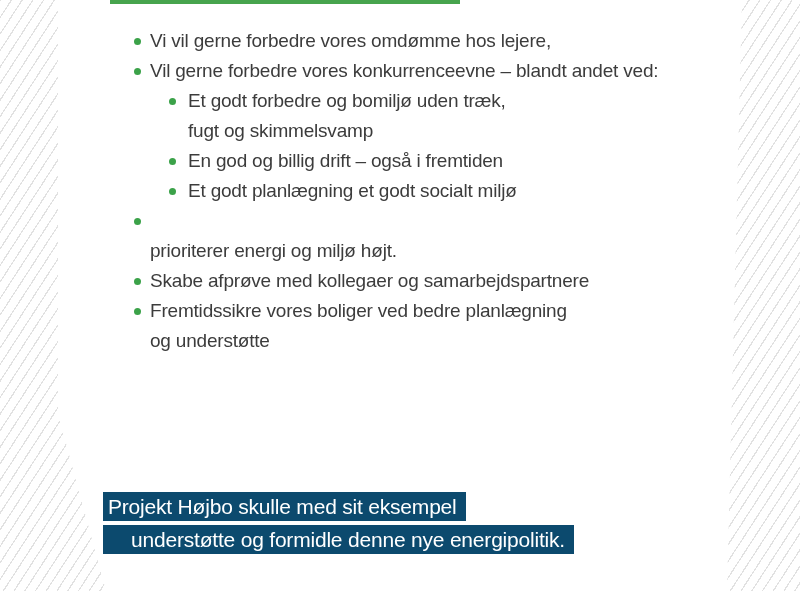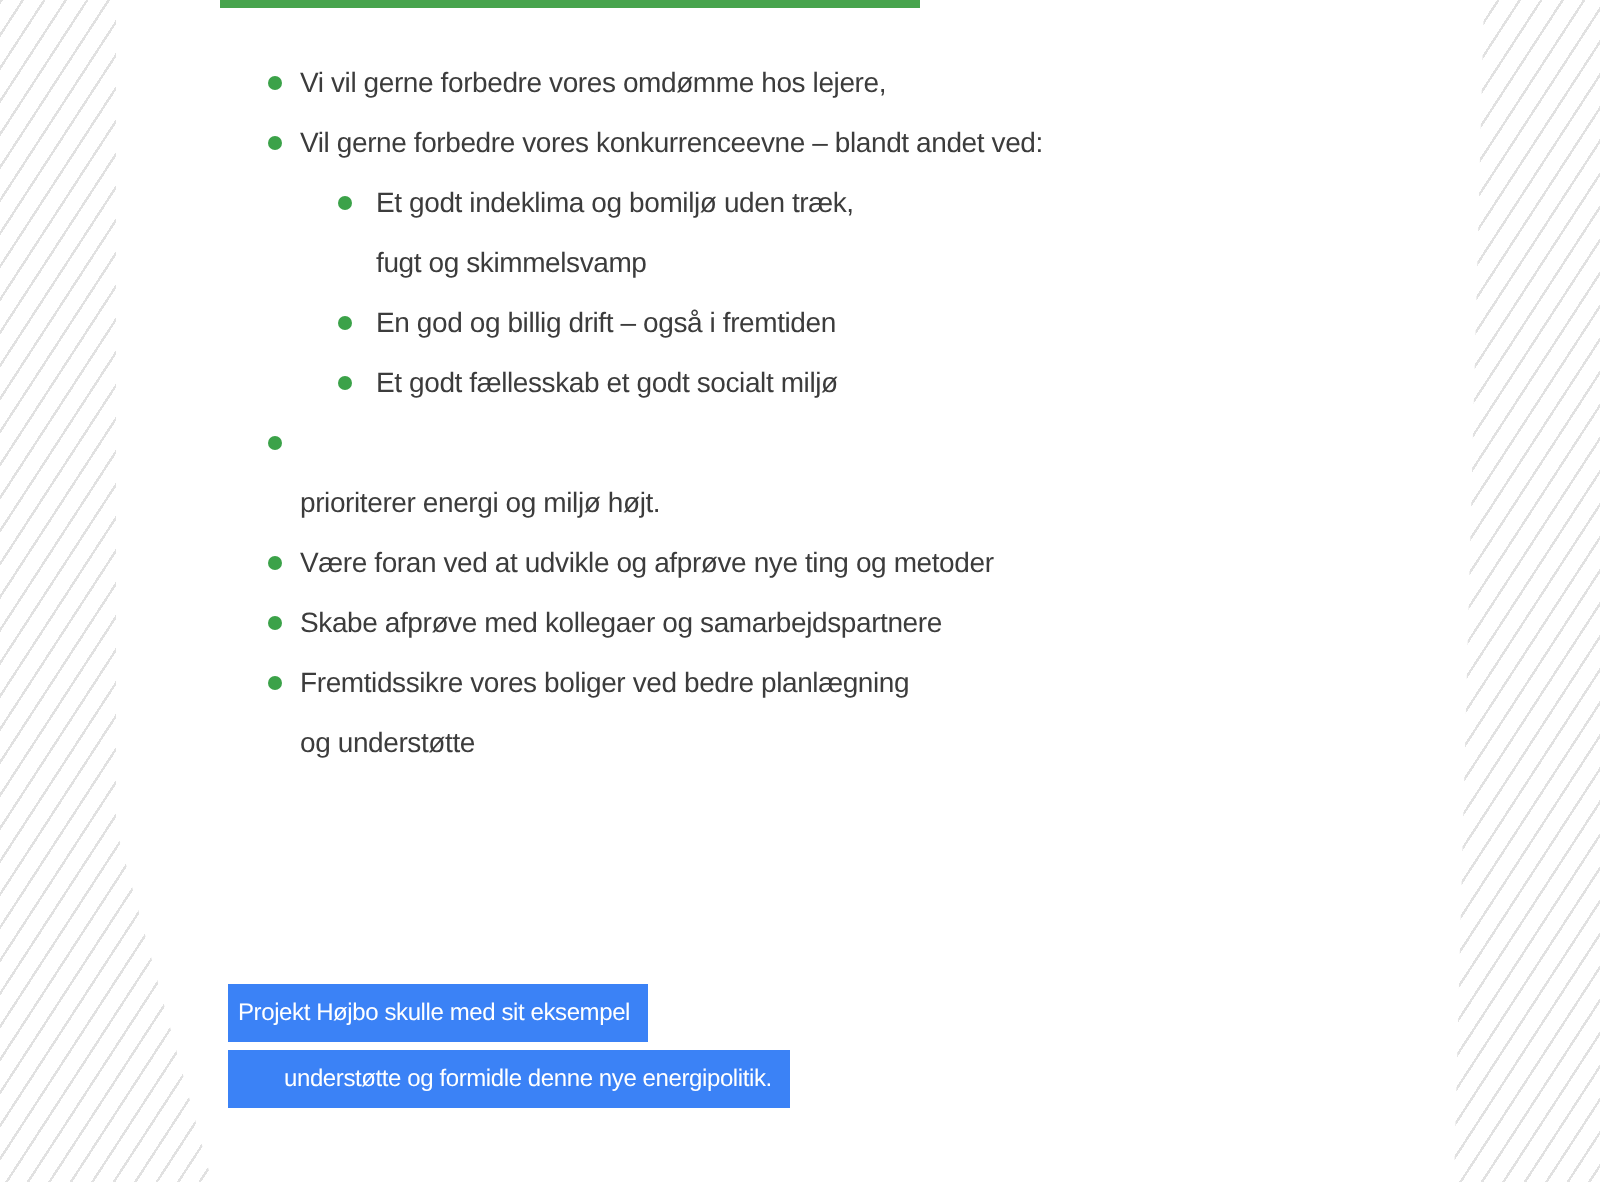--- a/index.html
+++ b/index.html
@@ -56,35 +56,35 @@
     border-radius: 50%;
     background: #3ba249;
     top: 12px;
   }
   .lv1 .dot { left: 134px; }
   .lv2 .dot { left: 169px; }
   .txt {
     position: absolute;
     top: 0;
     line-height: 30px;
-    font-size: 14px;
+    font-size: 19px;
     letter-spacing: -0.2px;
     white-space: nowrap;
   }
   .lv1 .txt { left: 150px; }
   .lv2 .txt { left: 188px; }
 
   
   .hl-box {
     position: absolute;
-    left: 114px;
+    left: 103px;
     display: inline-block;
-    background: #3b82f6;
+    background: #0c4a6e;
     color: #ffffff;
-    font-size: 12px;
+    font-size: 21px;
     letter-spacing: -0.2px;
     line-height: 21px;
     padding: 4px 9px 4px 5px;
     white-space: nowrap;
   }
   .hl-box-1 { top: 492px; }
   .hl-box-2 { top: 525px; padding-left: 28px; }
 </style>
 </head>
 <body>
@@ -100,42 +100,38 @@
     <div class="row lv1">
       <span class="dot"></span>
       <span class="txt">Vi vil gerne forbedre vores omdømme hos lejere,</span>
     </div>
     <div class="row lv1">
       <span class="dot"></span>
       <span class="txt">Vil gerne forbedre vores konkurrenceevne – blandt andet ved:</span>
     </div>
     <div class="row lv2">
       <span class="dot"></span>
-      <span class="txt">Et godt indeklima og bomiljø uden træk,</span>
+      <span class="txt">Et godt forbedre og bomiljø uden træk,</span>
     </div>
     <div class="row lv2">
       <span class="txt">fugt og skimmelsvamp</span>
     </div>
     <div class="row lv2">
       <span class="dot"></span>
       <span class="txt">En god og billig drift – også i fremtiden</span>
     </div>
     <div class="row lv2">
       <span class="dot"></span>
-      <span class="txt">Et godt fællesskab et godt socialt miljø</span>
+      <span class="txt">Et godt planlægning et godt socialt miljø</span>
     </div>
     <div class="row lv1">
       <span class="dot"></span>
     </div>
     <div class="row lv1">
       <span class="txt">prioriterer energi og miljø højt.</span>
-    </div>
-    <div class="row lv1">
-      <span class="dot"></span>
-      <span class="txt">Være foran ved at udvikle og afprøve nye ting og metoder</span>
     </div>
     <div class="row lv1">
       <span class="dot"></span>
       <span class="txt">Skabe afprøve med kollegaer og samarbejdspartnere</span>
     </div>
     <div class="row lv1">
       <span class="dot"></span>
       <span class="txt">Fremtidssikre vores boliger ved bedre planlægning</span>
     </div>
     <div class="row lv1">

